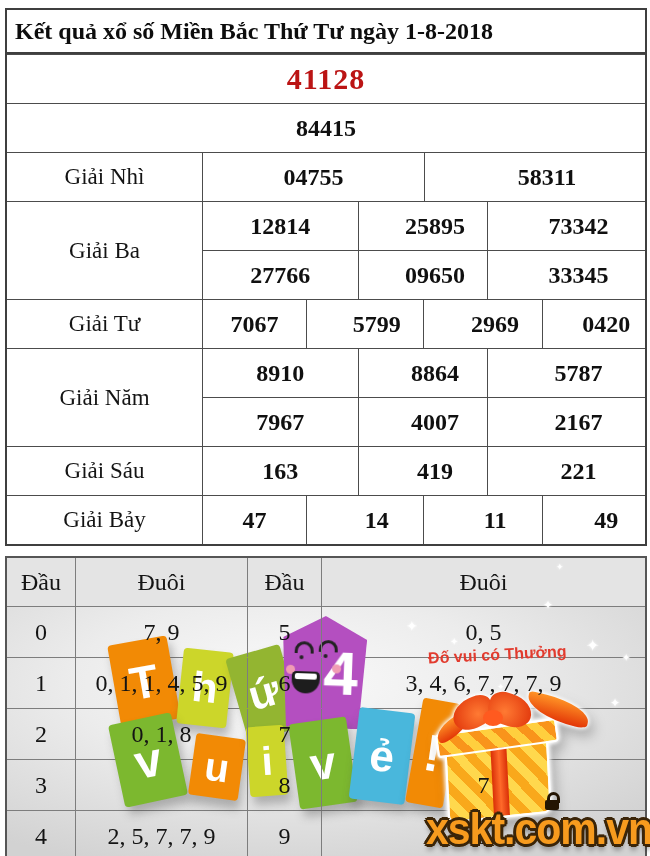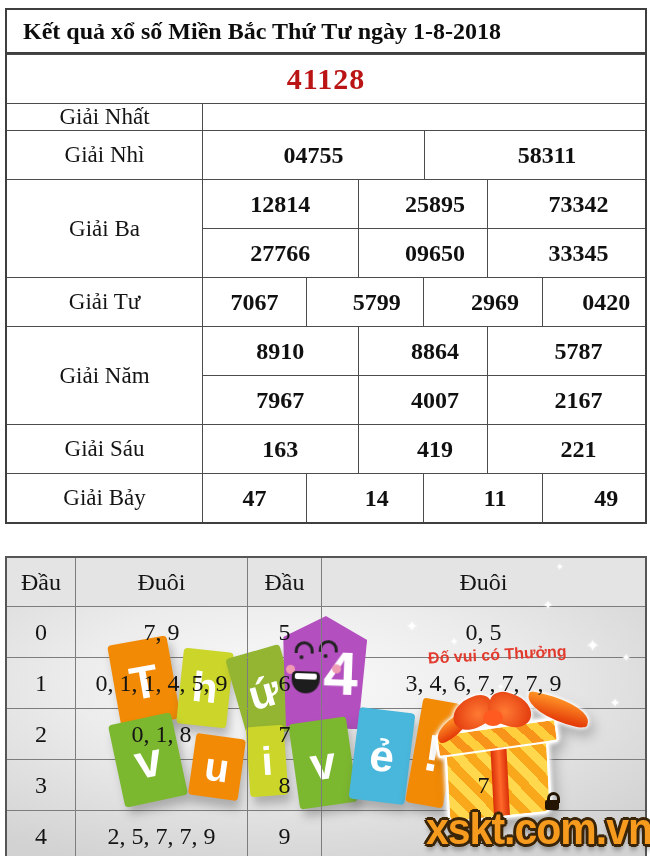--- a/index.html
+++ b/index.html
@@ -1,21 +1,21 @@
 <!DOCTYPE html>
 <html><head>
 <meta charset="utf-8">
 <style>
   html,body{margin:0;padding:0;}
   body{width:650px;height:856px;background:#fff;font-family:"Liberation Serif","DejaVu Serif",serif;}
   .wrap{position:relative;width:650px;height:856px;overflow:hidden;background:#fff;}
 
   
   .upper{position:absolute;left:5px;top:8px;width:638px;border:2px solid #3f3f3f;background:#fff;}
-  .title{height:42px;line-height:42px;border-bottom:2px solid #3f3f3f;font-size:24px;font-weight:bold;color:#0d0d0d;padding-left:16px;white-space:nowrap;}
+  .title{height:42px;line-height:42px;border-bottom:2px solid #3f3f3f;font-size:24px;font-weight:bold;color:#0d0d0d;padding-left:8px;white-space:nowrap;}
   .prow{display:flex;border-top:1px solid #4c4c4c;}
   .prow:first-of-type{border-top:none;}
   .plabel{width:195px;border-right:1px solid #4c4c4c;display:flex;align-items:center;justify-content:center;font-size:23px;color:#141414;flex-shrink:0;}
   .pvals{flex:1;display:flex;flex-direction:column;}
   .pline{display:flex;height:48px;}
   .pline + .pline{border-top:1px solid #4c4c4c;}
   .pcell{display:flex;align-items:center;justify-content:center;font-weight:bold;font-size:24px;color:#101010;box-sizing:border-box;}
   .pcell + .pcell{border-left:1px solid #4c4c4c;padding-left:24px;}
   .c1 .pcell{width:100%;}
   .c2 .pcell{width:50%;}
@@ -106,21 +106,25 @@
 
     <div class="prow">
       <div class="pvals">
           <div class="pline c1">
         <div class="pcell special">41128</div>
       </div>
         </div>
     </div>
 
     <div class="prow">
-      <div class="plabel">Giải Nhất</div>
+      <div class="pvals">
+          <div class="pline c1">
+        <div class="pcell">84415</div>
+      </div>
+        </div>
     </div>
 
     <div class="prow">
       <div class="plabel">Giải Nhì</div>
       <div class="pvals">
           <div class="pline c2">
         <div class="pcell">04755</div>
         <div class="pcell">58311</div>
       </div>
         </div>

